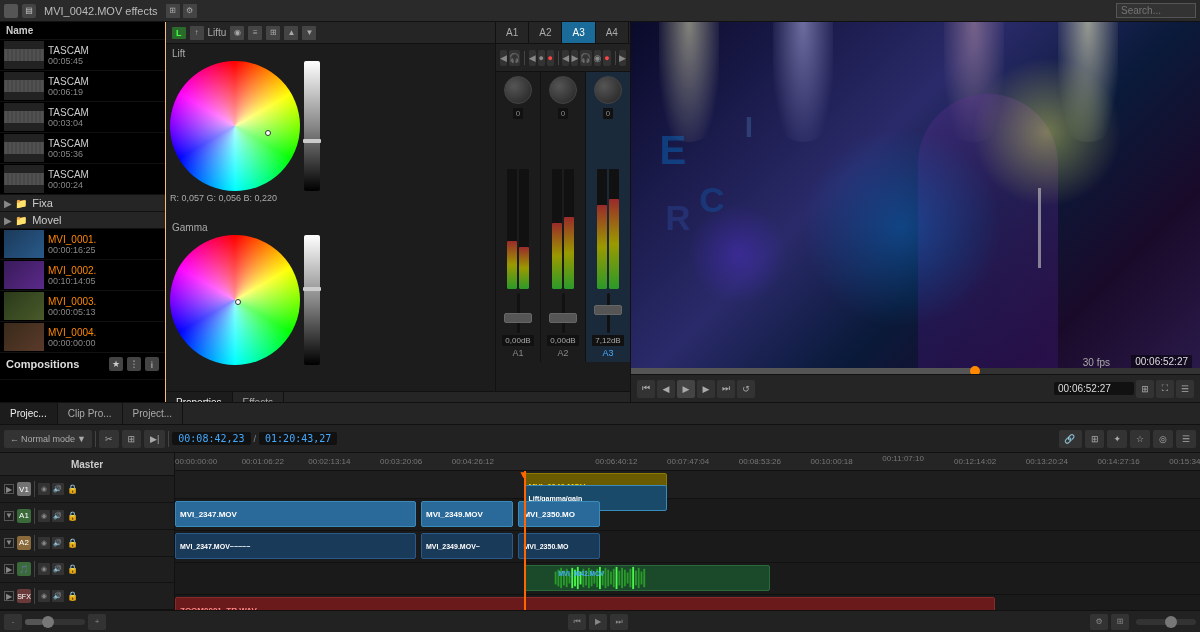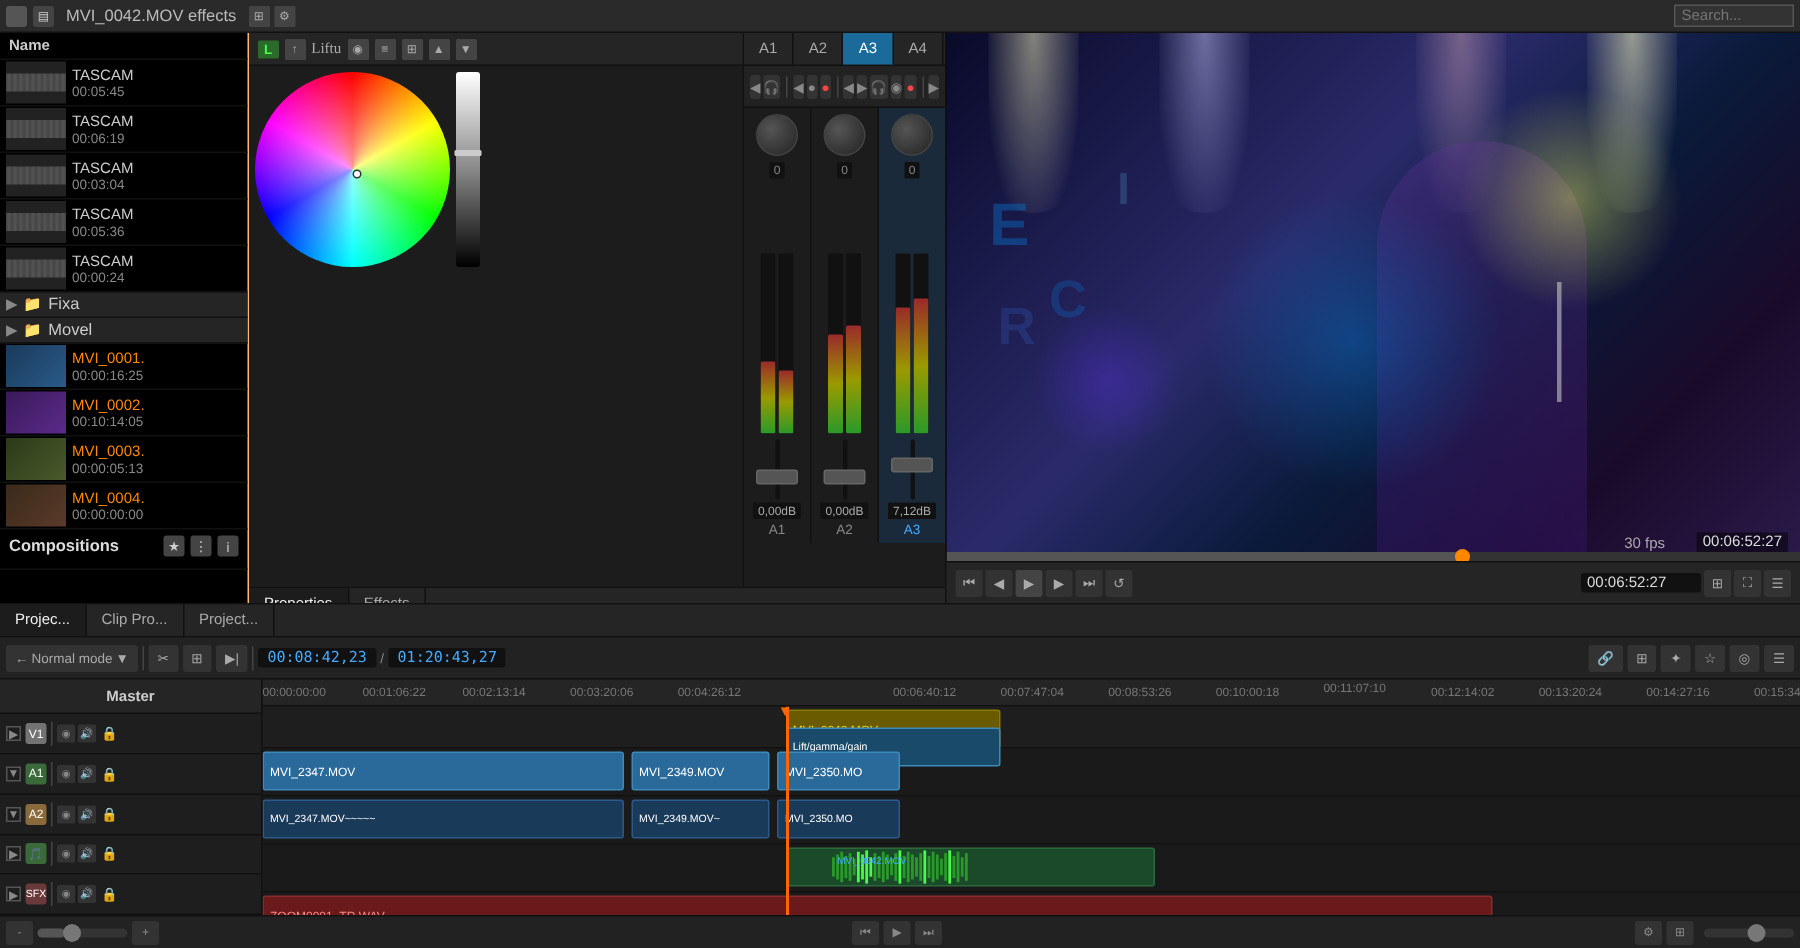--- a/index.html
+++ b/index.html
@@ -104,21 +104,21 @@
     .track-controls { display: flex; gap: 2px; }
     .track-btn { width: 12px; height: 12px; background: #333; border-radius: 1px; display: flex; align-items: center; justify-content: center; font-size: 7px; color: #888; cursor: pointer; }
     .track-lock { width: 12px; height: 12px; color: #888; font-size: 9px; display: flex; align-items: center; justify-content: center; }
 
     
     .timeline-content { flex: 1; overflow: hidden; display: flex; flex-direction: column; position: relative; }
     .timeline-ruler { height: 18px; background: #252525; border-bottom: 1px solid #111; position: relative; overflow: hidden; }
     .tracks-area { flex: 1; position: relative; overflow: hidden; background: #1a1a1a; }
     .track-row { height: 32px; border-bottom: 1px solid #111; position: relative; }
     .track-row.master-row { height: 28px; background: #1e1e1e; }
-    .timeline-clip { position: absolute; top: 2px; height: 26px; border-radius: 2px; overflow: hidden; display: flex; align-items: center; padding: 0 4px; font-size: 8px; font-weight: normal; white-space: nowrap; overflow: hidden; text-overflow: ellipsis; cursor: pointer; }
+    .timeline-clip { position: absolute; top: 2px; height: 26px; border-radius: 2px; overflow: hidden; display: flex; align-items: center; padding: 0 4px; font-size: 8px; font-weight: bold; white-space: nowrap; overflow: hidden; text-overflow: ellipsis; cursor: pointer; }
     .timeline-clip.video-clip { background: #2a6a9a; color: #fff; border: 1px solid #3a8aba; }
     .timeline-clip.video-clip-yellow { background: #6a5a00; color: #ffdd00; border: 1px solid #8a7a00; }
     .timeline-clip.audio-waveform { position: absolute; top: 2px; height: 26px; background: #1a4a2a; border: 1px solid #2a6a3a; border-radius: 2px; overflow: hidden; }
     .timeline-clip.red-clip { background: #6a1a1a; border: 1px solid #8a2a2a; color: #ff8888; }
     .waveform-svg { width: 100%; height: 100%; }
     .playhead { position: absolute; top: 0; bottom: 0; width: 2px; background: #ff6600; z-index: 10; pointer-events: none; }
     .playhead::before { content: '▼'; position: absolute; top: -2px; left: -5px; font-size: 10px; color: #ff6600; }
 
     .ctrl-btn { height: 18px; padding: 0 6px; background: #333; border-radius: 2px; display: flex; align-items: center; font-size: 9px; color: #aaa; cursor: pointer; gap: 2px; }
     .timecode-display { background: #111; color: #4af; font-size: 10px; padding: 1px 6px; border-radius: 2px; font-family: monospace; }
@@ -262,30 +262,44 @@
     </div>
 
     <div class="center-panel">
 
       <div class="effects-top">
 
         <div class="color-wheel-panel">
           <div class="effects-header">
             <span style="background:#2a6a2a;color:#4f4;padding:1px 4px;border-radius:1px;font-size:9px;font-weight:bold;">L</span>
             <span class="toolbar-icon">↑</span>
-            <span style="font-size:10px;color:#aaa;font-family:Liberation Serif, serif;">Liftu</span>
+            <span style="font-size:10px;color:#aaa;">Liftu</span>
             <span class="toolbar-icon">◉</span>
             <span class="toolbar-icon">≡</span>
             <span class="toolbar-icon">⊞</span>
             <span class="toolbar-icon">▲</span>
             <span class="toolbar-icon">▼</span>
           </div>
 
-
           <div class="wheel-section">
+            <span class="wheel-label">Lift</span>
+            <div class="wheel-container">
+              <div class="color-wheel" style="background: conic-gradient(red 0deg, yellow 60deg, lime 120deg, cyan 180deg, blue 240deg, magenta 300deg, red 360deg); position:relative;">
+                <div style="position:absolute;inset:0;background:radial-gradient(circle, rgba(255,255,255,0.7) 0%, transparent 70%);border-radius:50%;"></div>
+                <div style="position:absolute;width:6px;height:6px;background:#fff;border-radius:50%;top:55%;left:75%;transform:translate(-50%,-50%);border:1px solid #333;"></div>
+              </div>
+              <div class="wheel-slider">
+                <div class="wheel-slider-handle" style="top:60%;"></div>
+              </div>
+            </div>
+            <span class="wheel-rgb">R: 0,057  G: 0,056  B: 0,220</span>
+          </div>
+
+          <div class="wheel-section">
+            <span class="wheel-label">Gamma</span>
             <div class="wheel-container">
               <div class="color-wheel" style="background: conic-gradient(red 0deg, yellow 60deg, lime 120deg, cyan 180deg, blue 240deg, magenta 300deg, red 360deg); position:relative;">
                 <div style="position:absolute;inset:0;background:radial-gradient(circle, rgba(255,255,255,0.6) 0%, transparent 70%);border-radius:50%;"></div>
                 <div style="position:absolute;width:6px;height:6px;background:#fff;border-radius:50%;top:52%;left:52%;transform:translate(-50%,-50%);border:1px solid #333;"></div>
               </div>
               <div class="wheel-slider">
                 <div class="wheel-slider-handle" style="top:40%;"></div>
               </div>
             </div>
           </div>

